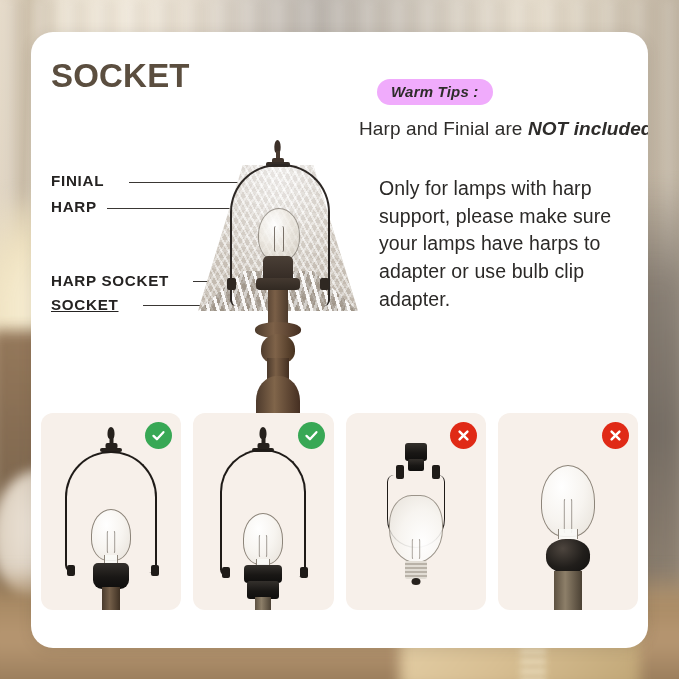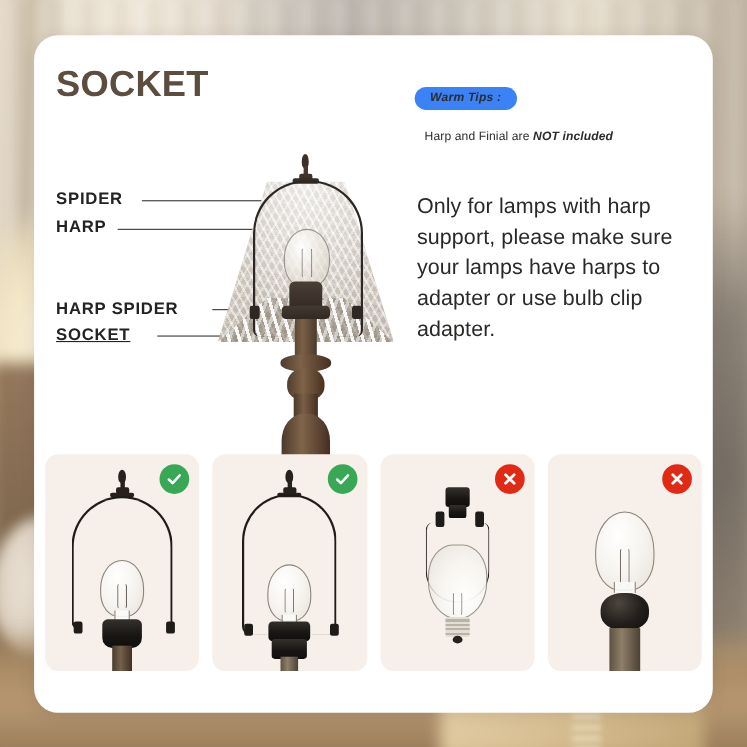--- a/index.html
+++ b/index.html
@@ -126,36 +126,36 @@
     font-family: "Liberation Sans", sans-serif;
   }
   .headline .l1 { display: block; }
   .headline .l2 { display: block; }
 
   
   .tips-pill {
     position: absolute;
     left: 346px;
     top: 47px;
-    background: #3b82f6;
+    background: #f0abfc;
     color: #2e2c2a;
     font-weight: bold;
     font-style: italic;
-    font-size: 11px;
+    font-size: 15px;
     padding: 4px 14px 5px 14px;
     border-radius: 14px;
     letter-spacing: .2px;
   }
   .tips-note {
     position: absolute;
-    left: 355px;
+    left: 328px;
     top: 86px;
     width: 275px;
     color: #2e2c2a;
-    font-size: 11px;
+    font-size: 19px;
     letter-spacing: .1px;
     white-space: nowrap;
   }
   .tips-note b {
     font-weight: bold;
     font-style: italic;
   }
 
   
   .body-copy {
@@ -499,27 +499,27 @@
 
     <div class="headline">
       <span class="l1">SOCKET</span>
     </div>
 
     <div class="tips-pill">Warm Tips :</div>
     <div class="tips-note"><span>Harp and Finial are </span><b>NOT included</b></div>
 
     <div class="body-copy">Only for lamps with harp support, please make sure your lamps have harps to adapter or use bulb clip adapter.</div>
 
-    <div class="callout lbl-finial">SPIDER</div>
+    <div class="callout lbl-finial">FINIAL</div>
     <div class="leader ld-finial"></div>
 
     <div class="callout lbl-harp">HARP</div>
     <div class="leader ld-harp"></div>
 
-    <div class="callout lbl-harpholder">HARP SPIDER</div>
+    <div class="callout lbl-harpholder">HARP SOCKET</div>
     <div class="leader ld-harpholder"></div>
 
     <div class="callout lbl-socket">SOCKET</div>
     <div class="leader ld-socket"></div>
 
     <div class="lamp">
       <div class="lamp-finial">
         <div class="finial-top"></div>
         <div class="finial-neck"></div>
         <div class="finial-base"></div>

